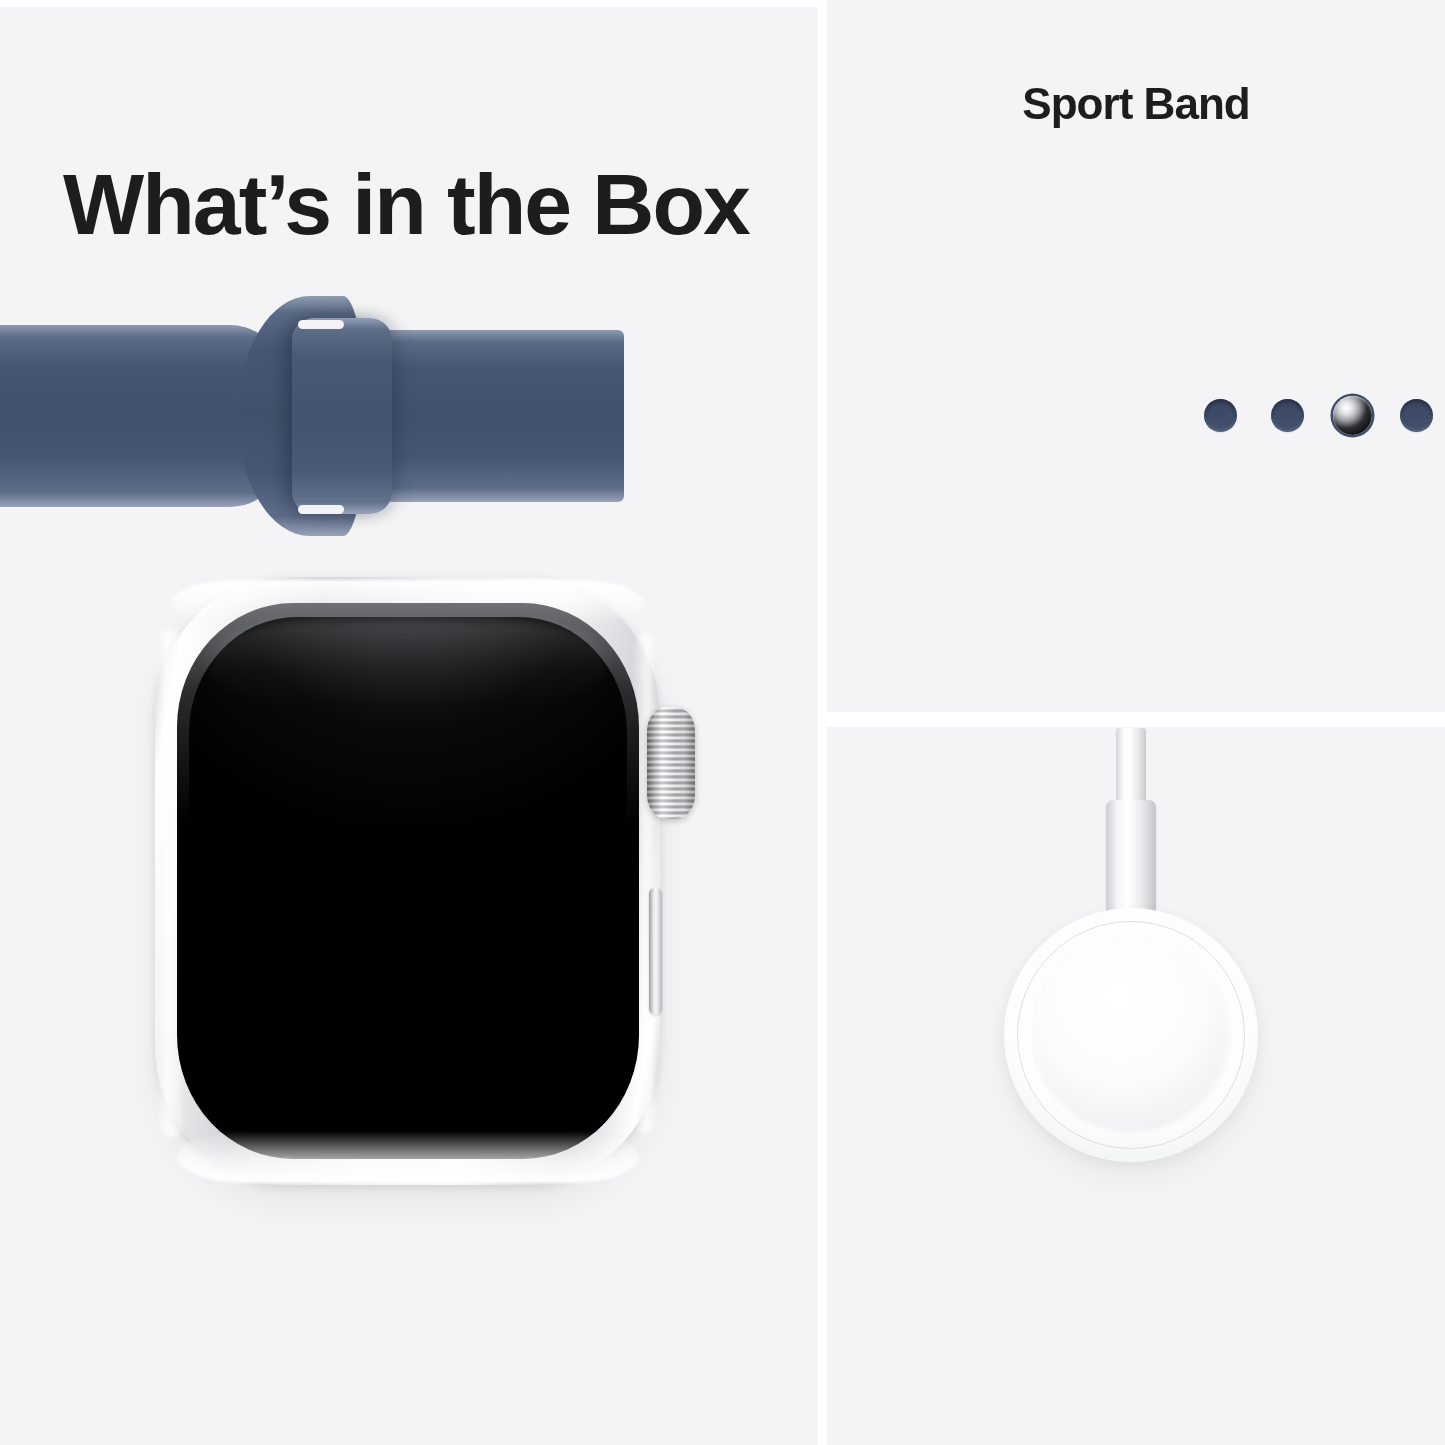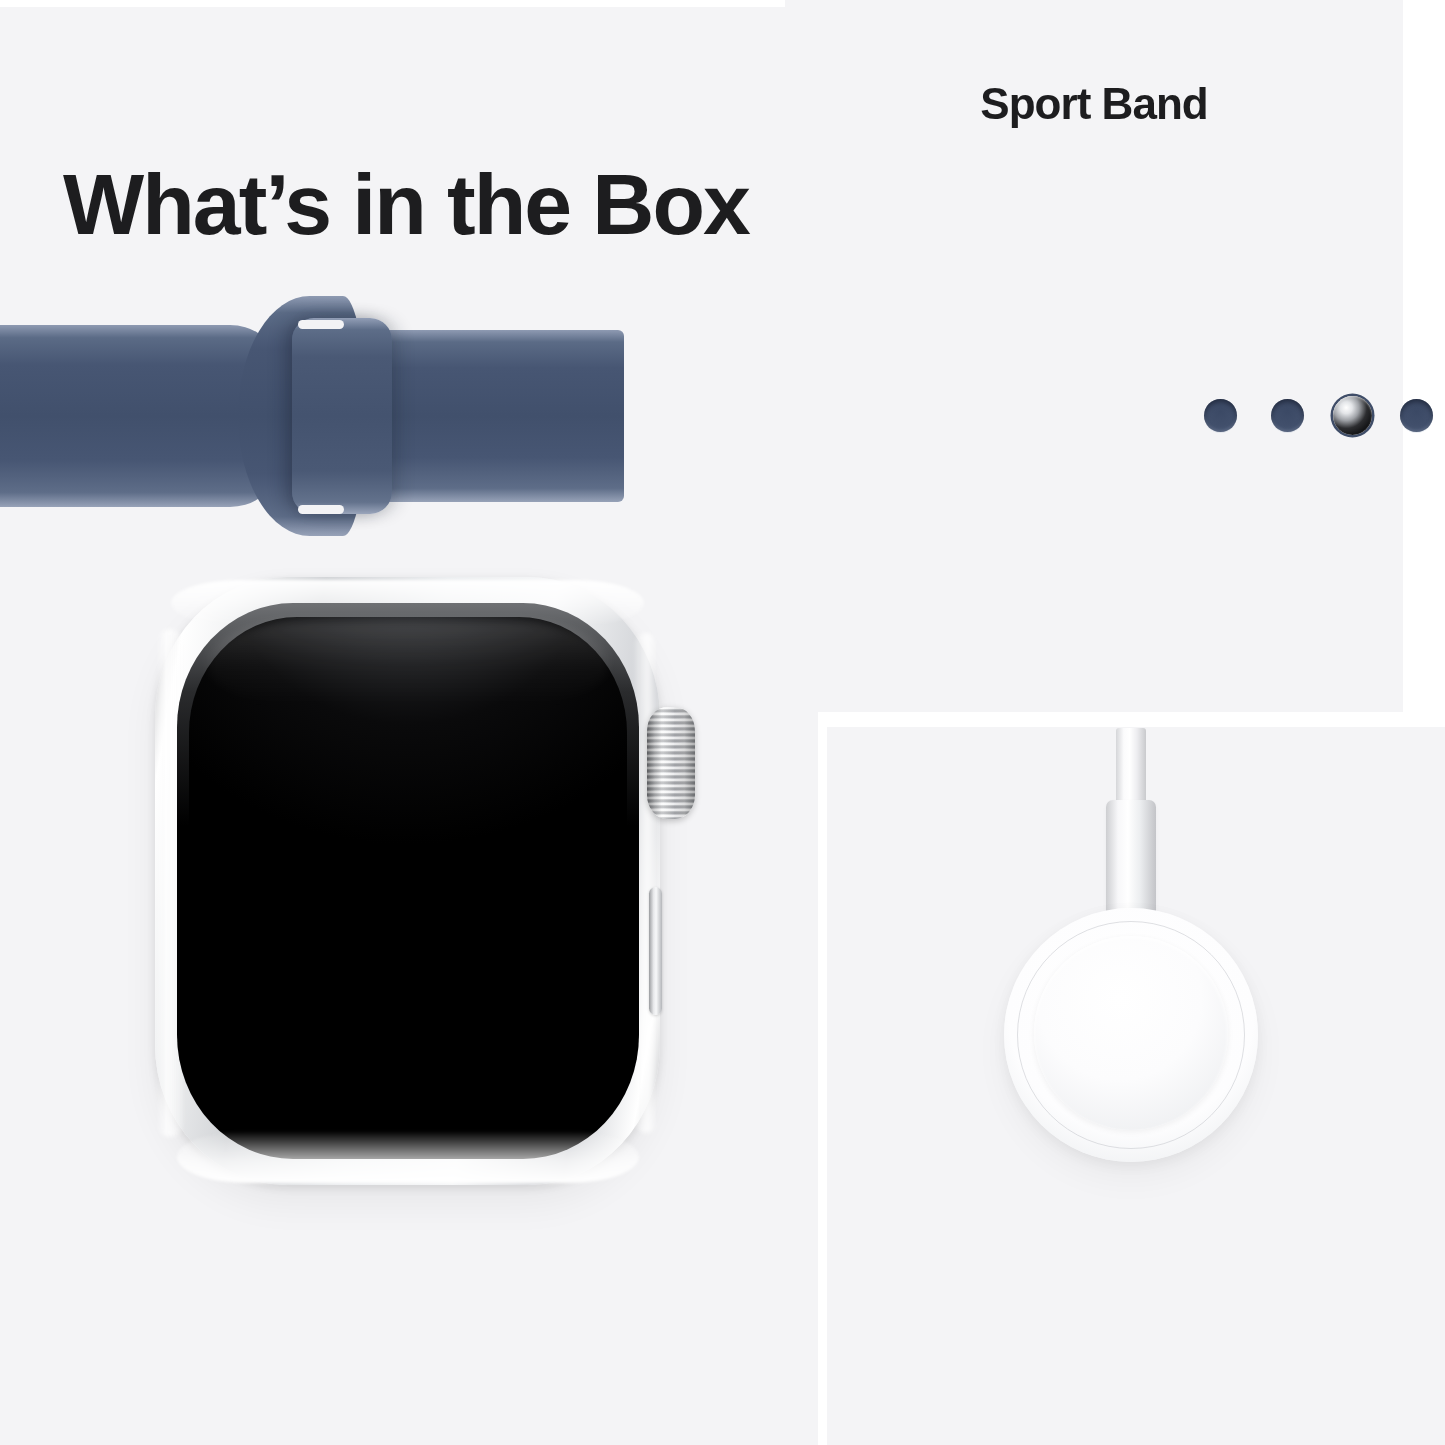--- a/index.html
+++ b/index.html
@@ -25,21 +25,21 @@
   .panel {
     position: absolute;
     background: #f4f4f6;
     overflow: hidden;
   }
   #panel-box {
     left: 0; top: 0;
     width: 818px; height: 1445px; margin-top: 7px;
   }
   #panel-band {
-    left: 785px; top: 0;
+    left: 827px; top: 0;
     width: 618px; height: 712px;
   }
   #panel-cable {
     left: 827px; top: 727px;
     width: 618px; height: 718px;
   }
 
   
   .heading {
     position: absolute;

